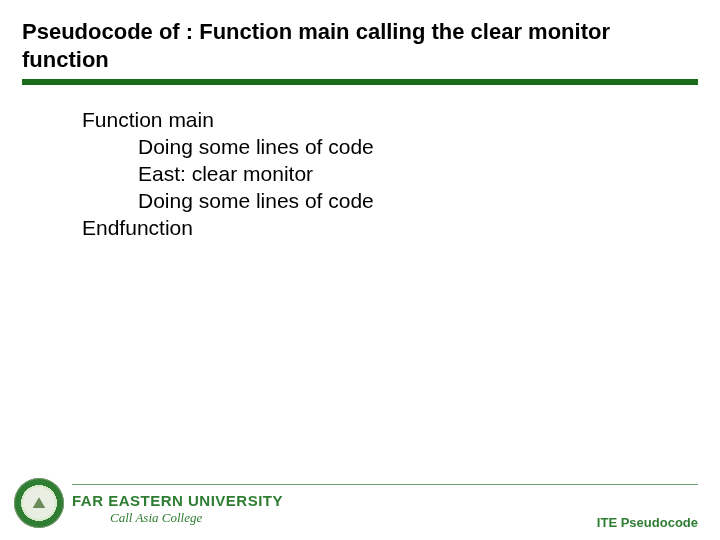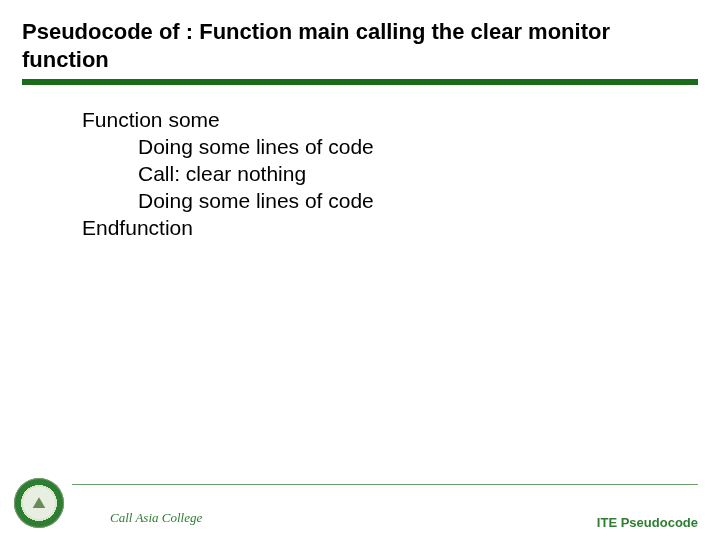--- a/index.html
+++ b/index.html
@@ -113,35 +113,36 @@
 </style>
 </head>
 <body>
 
 <div class="slide">
 
   <div class="title">Pseudocode of : Function main calling the clear monitor function</div>
   <div class="rule"></div>
 
   <div class="body">
-    <div>Function some</div>
+    <div>Function main</div>
     <div class="indent">Doing some lines of code</div>
-    <div class="indent">Call: clear nothing</div>
+    <div class="indent">East: clear monitor</div>
     <div class="indent">Doing some lines of code</div>
     <div>Endfunction</div>
   </div>
 
   <div class="footer">
     <div class="footer-rule"></div>
     <div class="seal">
       <div class="outer">
         <div class="inner">
             <span class="glyph">⛰</span>
           </div>
       </div>
     </div>
     <div class="university-block">
+      <div class="uni-main">FAR EASTERN UNIVERSITY</div>
       <div class="uni-sub">Call Asia College</div>
     </div>
     <div class="dept">ITE Pseudocode</div>
   </div>
 
 </div>
 
 </body></html>

